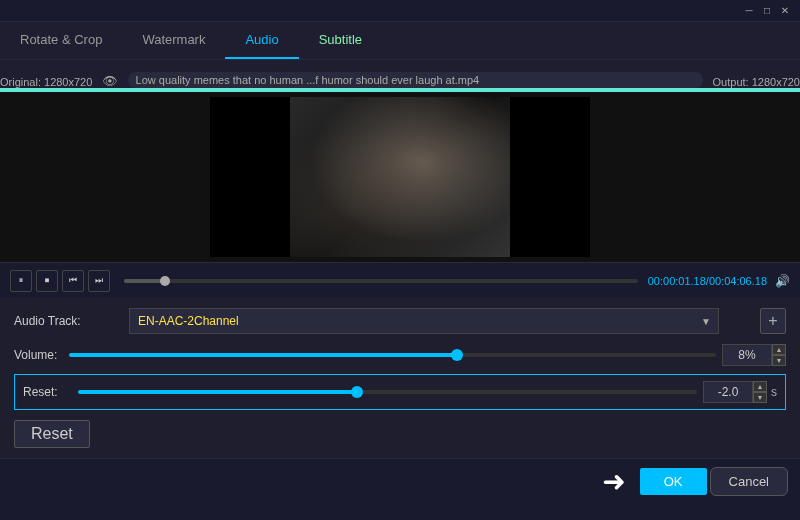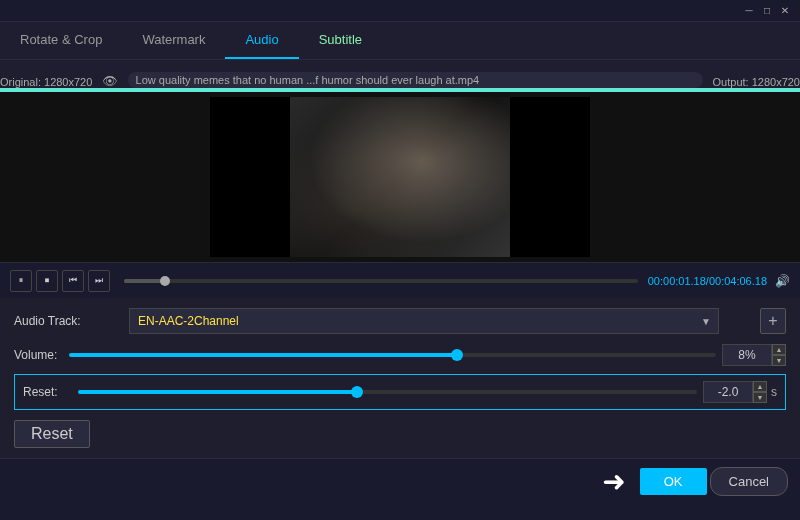--- a/index.html
+++ b/index.html
@@ -371,21 +371,21 @@
       border-radius: 2px;
       margin-right: 3px;
     }
     .cancel-btn {
       background: #2a2a3e;
       border: 1px solid #555;
       color: #ccc;
       font-size: 13px;
       padding: 6px 18px;
       cursor: pointer;
-      border-radius: 12px;
+      border-radius: 6px;
     }
   </style>
 </head>
 <body>
 
 <div class="title-bar">
   <div class="title-bar-btn">─</div>
   <div class="title-bar-btn">□</div>
   <div class="title-bar-btn">✕</div>
 </div>

